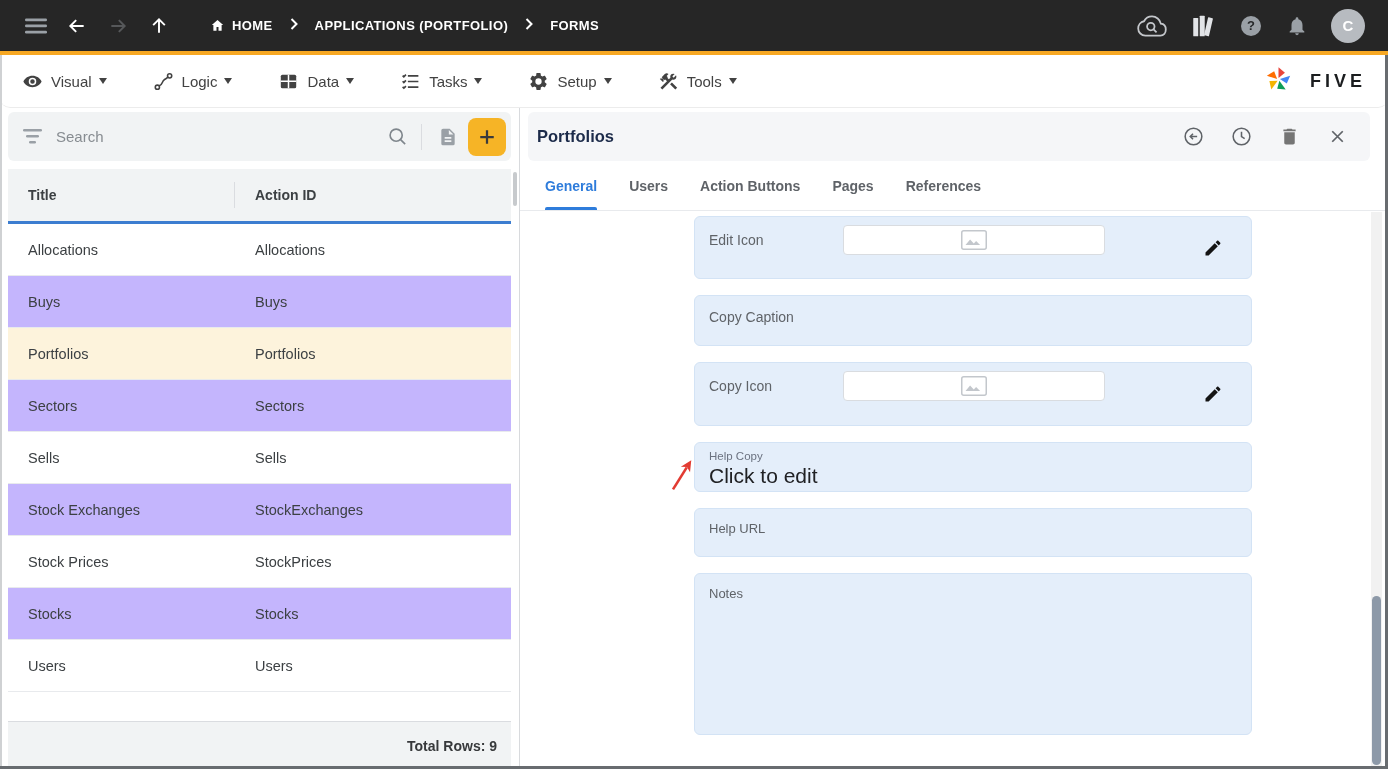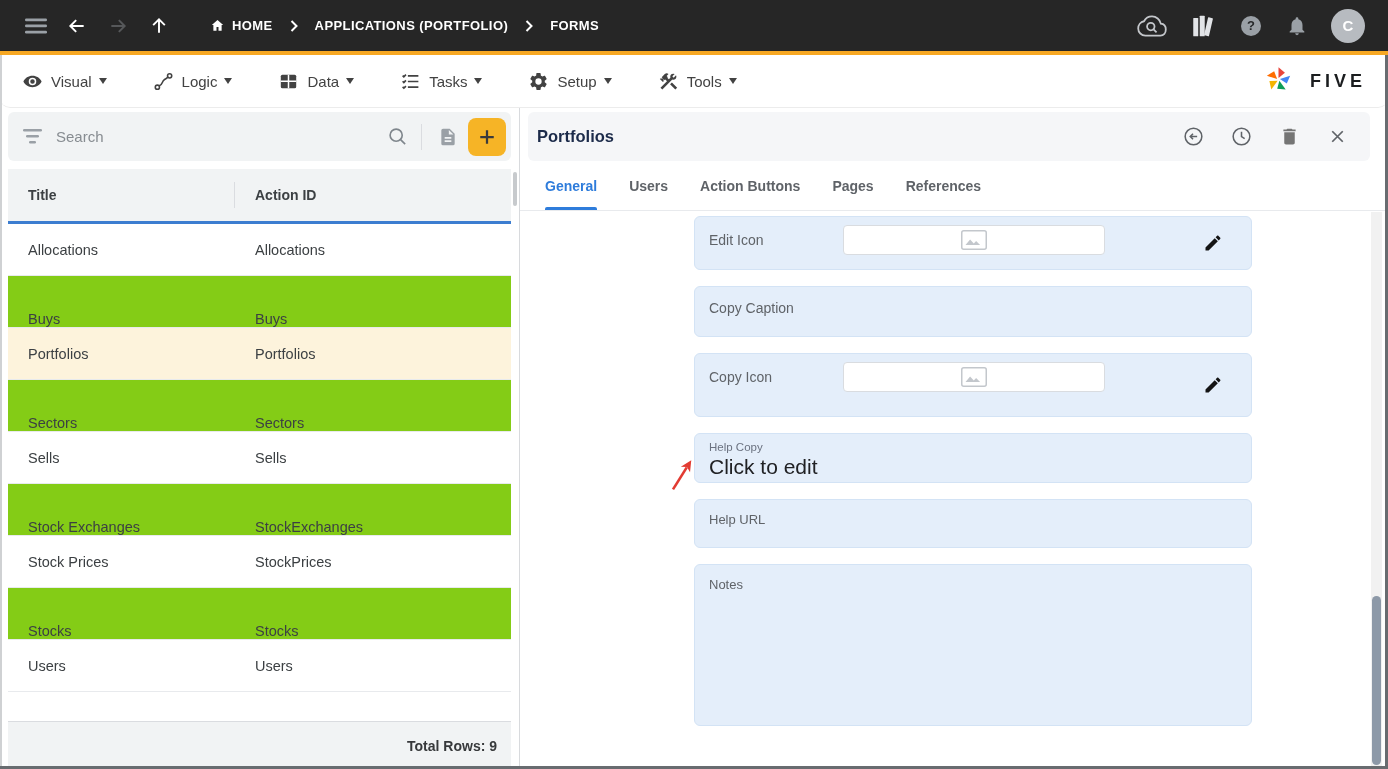--- a/index.html
+++ b/index.html
@@ -6,21 +6,21 @@
   html,body { background:#ffffff; }
   body { font-family:"Liberation Sans","DejaVu Sans",sans-serif; }
   .app { position:relative; width:1388px; height:769px; background:#fff; overflow:hidden; }
 
   
   .navbar { height:55px; background:#262626; border-bottom:4px solid #f7a823;
             display:flex; align-items:center; justify-content:space-between; padding:0 23px 0 24px; }
   .nav-left { display:flex; align-items:center; height:51px; }
   .nbtn { display:inline-flex; align-items:center; justify-content:center; width:24px; height:24px; cursor:pointer; margin-right:17px; }
   .nbtn + .nbtn { margin-left:0; }
-  .breadcrumb { display:flex; align-items:center; margin-left:22px; }
+  .breadcrumb { display:flex; align-items:flex-start; margin-left:22px; }
   .crumb { color:#ffffff; font-size:13px; font-weight:700; letter-spacing:.4px; cursor:pointer;
            display:inline-flex; align-items:center; white-space:nowrap; }
   .home-ic { display:inline-flex; margin-right:7px; }
   .bc-sep { display:inline-flex; margin:0 17px; }
   .nav-right { display:flex; align-items:center; gap:23px; height:51px; }
   .nicon { display:inline-flex; align-items:center; justify-content:center; cursor:pointer; }
   .avatar { width:34px; height:34px; border-radius:50%; background:#b7bbc0; color:#fff;
             display:flex; align-items:center; justify-content:center; font-size:15px; font-weight:700; cursor:pointer; }
 
   
@@ -51,21 +51,21 @@
   .add-btn { width:38px; height:38px; background:#f6b426; border-radius:8px; margin-left:3px;
              display:flex; align-items:center; justify-content:center; cursor:pointer; }
   .table-wrap { margin:0 8px; display:flex; flex-direction:column; flex:1; }
   .thead { display:flex; height:55px; background:#f1f3f4; border-bottom:3px solid #3c7dd0; align-items:center;
            font-weight:700; font-size:14px; color:#3c4043; }
   .thead .c1 { border-right:1px solid #dadce0; height:26px; line-height:26px; }
   .c1 { width:227px; padding-left:20px; }
   .c2 { flex:1; padding-left:20px; }
   .trow { display:flex; height:52px; align-items:center; font-size:14.5px; color:#3c4043;
           border-bottom:1px solid #e8eaed; background:#fff; cursor:pointer; }
-  .trow.alt { background:#84cc16;align-items:flex-end; }
+  .trow.alt { background:#c4b5fd; }
   .trow.sel { background:#fdf3dc; }
   .tfill { flex:1; background:#fff; }
   .tfoot { height:48px; background:#f1f3f4; border-top:1px solid #dadce0; display:flex; align-items:center;
            justify-content:flex-end; padding-right:14px; font-size:14px; font-weight:700; color:#37393b; }
   .mini-thumb { position:absolute; right:2px; top:64px; width:4px; height:34px; background:#c7cacd; border-radius:2px; }
 
   
   .right-panel { flex:1; display:flex; flex-direction:column; position:relative; background:#fff; }
   .panel-header { margin:4px 18px 0 8px; height:49px; background:#f5f6f8; border-radius:6px;
                   display:flex; align-items:center; justify-content:space-between; padding:0 21px 0 9px; }
@@ -74,21 +74,21 @@
   .hbtn { display:inline-flex; align-items:center; justify-content:center; width:24px; height:24px; cursor:pointer; }
   .tabs { height:50px; display:flex; align-items:stretch; gap:32px; padding:0 25px; background:#fff;
           border-bottom:1px solid #e8eaed; }
   .tab { display:flex; align-items:center; font-size:14px; font-weight:700; color:#5f6368; position:relative; cursor:pointer; white-space:nowrap; }
   .tab.active { color:#2e7cdb; }
   .tab.active::after { content:''; position:absolute; left:0; right:0; bottom:0; height:3px; background:#2e7cdb; border-radius:2px 2px 0 0; }
 
   .form-area { position:relative; height:557px; padding:5px 0 0 174px; }
   .card { width:558px; background:#e4eefa; border:1px solid #d3e3f5; border-radius:6px; position:relative; }
   .card + .card { margin-top:16px; }
-  .card-icon { height:54px; display:flex; align-items:flex-start; padding:8px 16px 0 14px; }
+  .card-icon { height:63px; display:flex; align-items:flex-start; padding:8px 16px 0 14px; }
   .card-icon .f-lbl { width:134px; line-height:30px; }
   .f-lbl { color:#5f6368; font-size:14px; }
   .icon-input { width:262px; height:30px; background:#fff; border:1px solid #d9dce0; border-radius:4px;
                 display:flex; align-items:center; justify-content:center; cursor:pointer; }
   .pencil-btn { position:absolute; right:28px; top:50%; transform:translateY(-50%); cursor:pointer; display:inline-flex; }
   .card-caption { height:51px; padding:12px 16px 0 14px; }
   .card-help { height:50px; padding:7px 16px 0 14px; }
   .f-lbl-sm { color:#6b7280; font-size:11.5px; display:block; }
   .f-value { color:#202124; font-size:21px; margin-top:2px; }
   .card-url { height:49px; padding:10px 16px 0 14px; }

